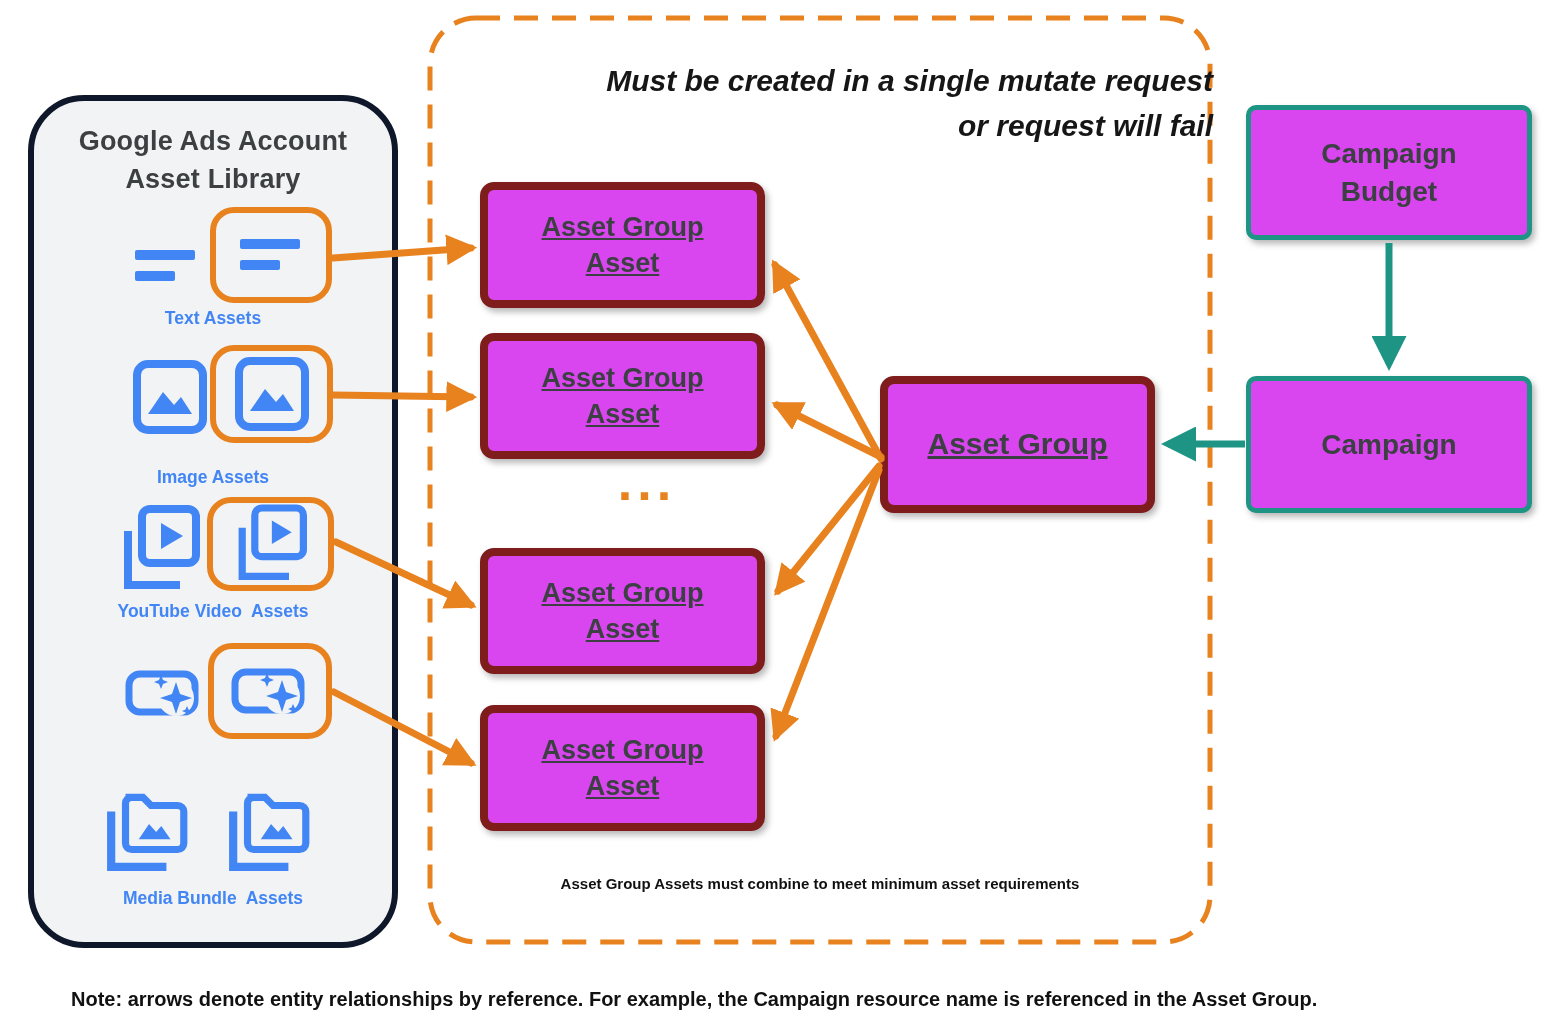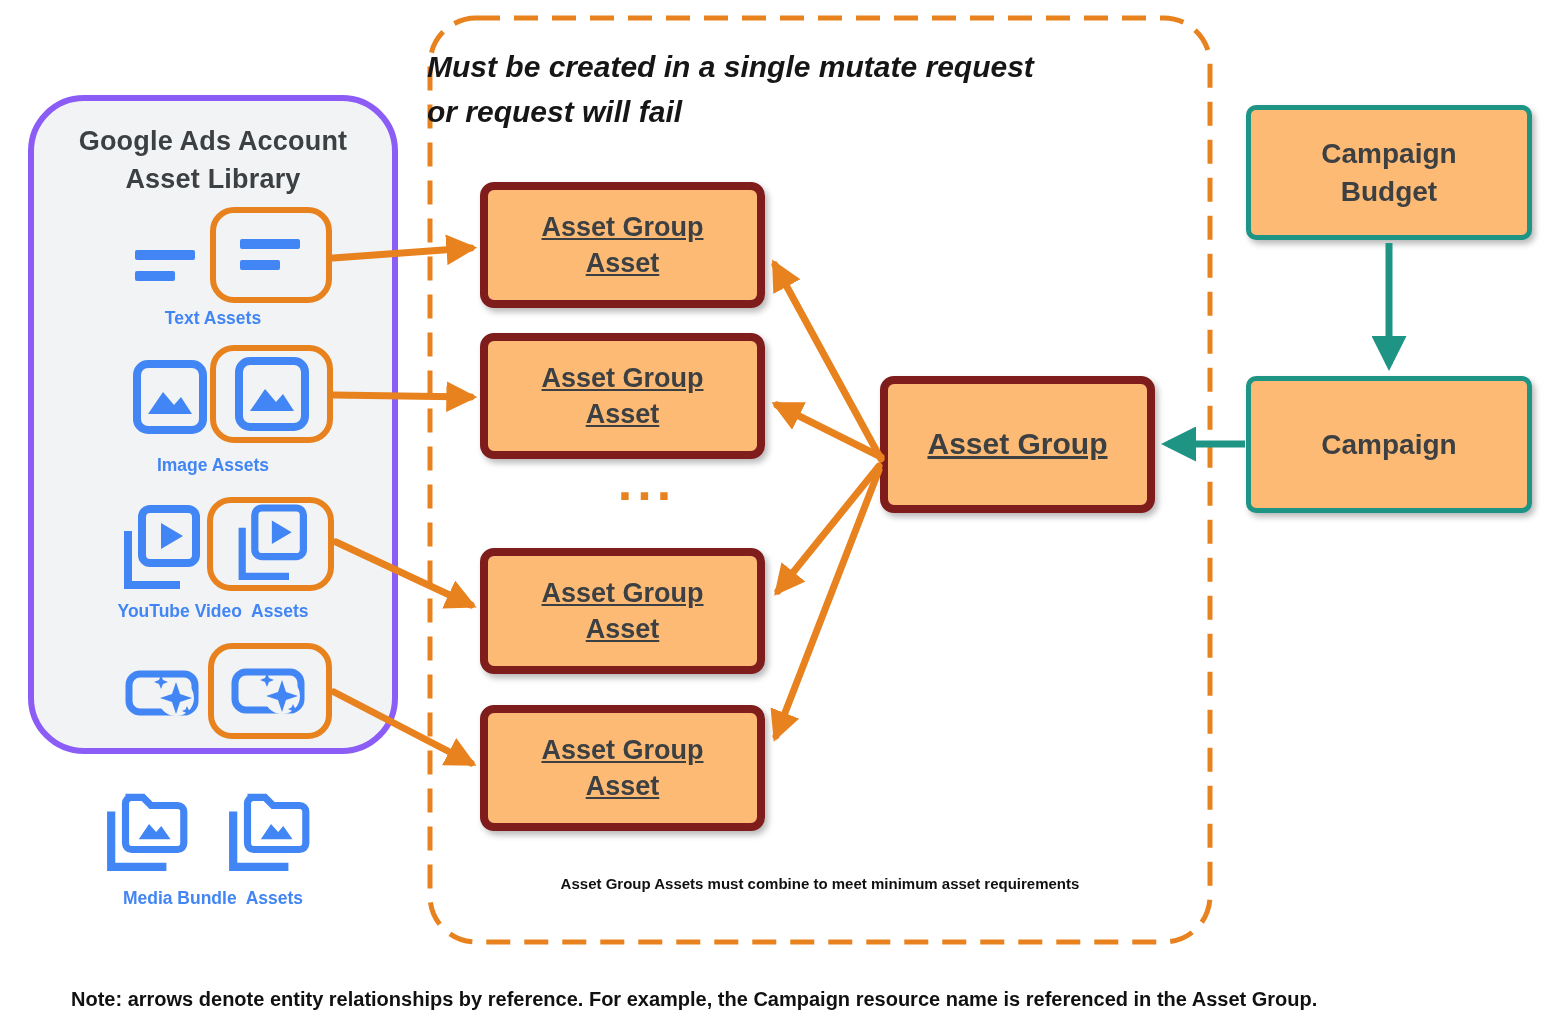--- a/index.html
+++ b/index.html
@@ -1,58 +1,58 @@
 <!DOCTYPE html>
 <html><head>
 <meta charset="utf-8">
 <style>
   html,body { margin:0; padding:0; background:#ffffff; font-family:"Liberation Sans", sans-serif; }
   #canvas { position:relative; width:1552px; height:1017px; background:#ffffff; overflow:hidden; }
   svg { display:block; }
 
   
   .panel {
-    position:absolute; left:28px; top:95px; width:370px; height:659px;
-    background:#F1F3F4; border:6px solid #8b5cf6; border-radius:56px;
+    position:absolute; left:28px; top:95px; width:370px; height:853px;
+    background:#F1F3F4; border:6px solid #0f172a; border-radius:56px;
     box-sizing:border-box; z-index:2;
   }
   .panel-title {
     position:absolute; top:22px; left:0; right:0; text-align:center;
     font-size:27px; font-weight:bold; color:#3C4043; line-height:1.4;
     white-space:pre-line; letter-spacing:.2px;
   }
   .lib-icon { position:absolute; }
   .hl-box {
     position:absolute; border:6px solid #E8821E; border-radius:24px;
     display:flex; align-items:center; justify-content:center; box-sizing:border-box;
   }
   .lib-label {
     position:absolute; left:0; right:0; text-align:center;
     color:#4285F4; font-weight:bold; font-size:17.5px; white-space:pre-wrap;
   }
 
   
   .dashed-wrap { position:absolute; left:427px; top:15px; z-index:1; }
   .mutate-title {
-    position:absolute; left:427px; top:44px; width:786px; text-align:left;
+    position:absolute; left:427px; top:58px; width:786px; text-align:right;
     font-size:30px; font-weight:bold; font-style:italic; color:#161616;
     line-height:1.5; white-space:pre-line; z-index:3;
   }
   .ellipsis {
     position:absolute; left:597px; top:452px; width:100px; text-align:center;
     font-size:52px; font-weight:bold; color:#E8821E; letter-spacing:5px; z-index:3;
   }
   .mutate-footnote {
     position:absolute; left:447px; top:875px; width:746px; text-align:center;
     font-size:15px; font-weight:bold; color:#111111; z-index:3;
   }
 
   
   .node {
-    position:absolute; background:#fdba74; border-radius:14px;
+    position:absolute; background:#d946ef; border-radius:14px;
     display:flex; align-items:center; justify-content:center; text-align:center;
     font-weight:bold; color:#3C4043; box-sizing:border-box;
     box-shadow:3px 4px 6px rgba(0,0,0,0.28); z-index:2;
   }
   .node .node-label { white-space:pre-line; line-height:1.35; }
   .node.orange { border:8px solid #7f1d1d;text-decoration:underline; }
   .node.teal   { border:5px solid #1E9485; border-radius:10px; }
 
   .aga { left:480px; width:285px; height:126px; font-size:27px; }
   #aga-1 { top:182px; } #aga-2 { top:333px; } #aga-3 { top:548px; } #aga-4 { top:705px; }
@@ -100,21 +100,21 @@
     <svg class="lib-icon" style="left:99px; top:259px;" width="74" height="74" viewBox="0 0 74 74">
       <rect x="4" y="4" width="66" height="66" rx="11" fill="none" stroke="#4285F4" stroke-width="8"></rect>
       <polygon points="15,54 30,32 41,45 48,37 59,54" fill="#4285F4"></polygon>
     </svg>
     <div class="hl-box" style="left:176px; top:244px; width:123px; height:98px;">
       <svg width="74" height="74" viewBox="0 0 74 74">
         <rect x="4" y="4" width="66" height="66" rx="11" fill="none" stroke="#4285F4" stroke-width="8"></rect>
         <polygon points="15,54 30,32 41,45 48,37 59,54" fill="#4285F4"></polygon>
       </svg>
     </div>
-    <div class="lib-label" style="top:354px;">Image Assets</div>
+    <div class="lib-label" style="top:366px;">Image Assets</div>
 
     <svg class="lib-icon" style="left:86px; top:404px;" width="80" height="88" viewBox="0 0 80 88">
       <polyline points="8,26 8,80 60,80" fill="none" stroke="#4285F4" stroke-width="8"></polyline>
       <rect x="22" y="4" width="54" height="54" rx="8" fill="none" stroke="#4285F4" stroke-width="8"></rect>
       <polygon points="41,18 63,31 41,44" fill="#4285F4"></polygon>
     </svg>
     <div class="hl-box" style="left:173px; top:396px; width:127px; height:94px;">
       <svg width="72" height="80" viewBox="0 0 80 88">
         <polyline points="8,26 8,80 60,80" fill="none" stroke="#4285F4" stroke-width="8"></polyline>
         <rect x="22" y="4" width="54" height="54" rx="8" fill="none" stroke="#4285F4" stroke-width="8"></rect>

